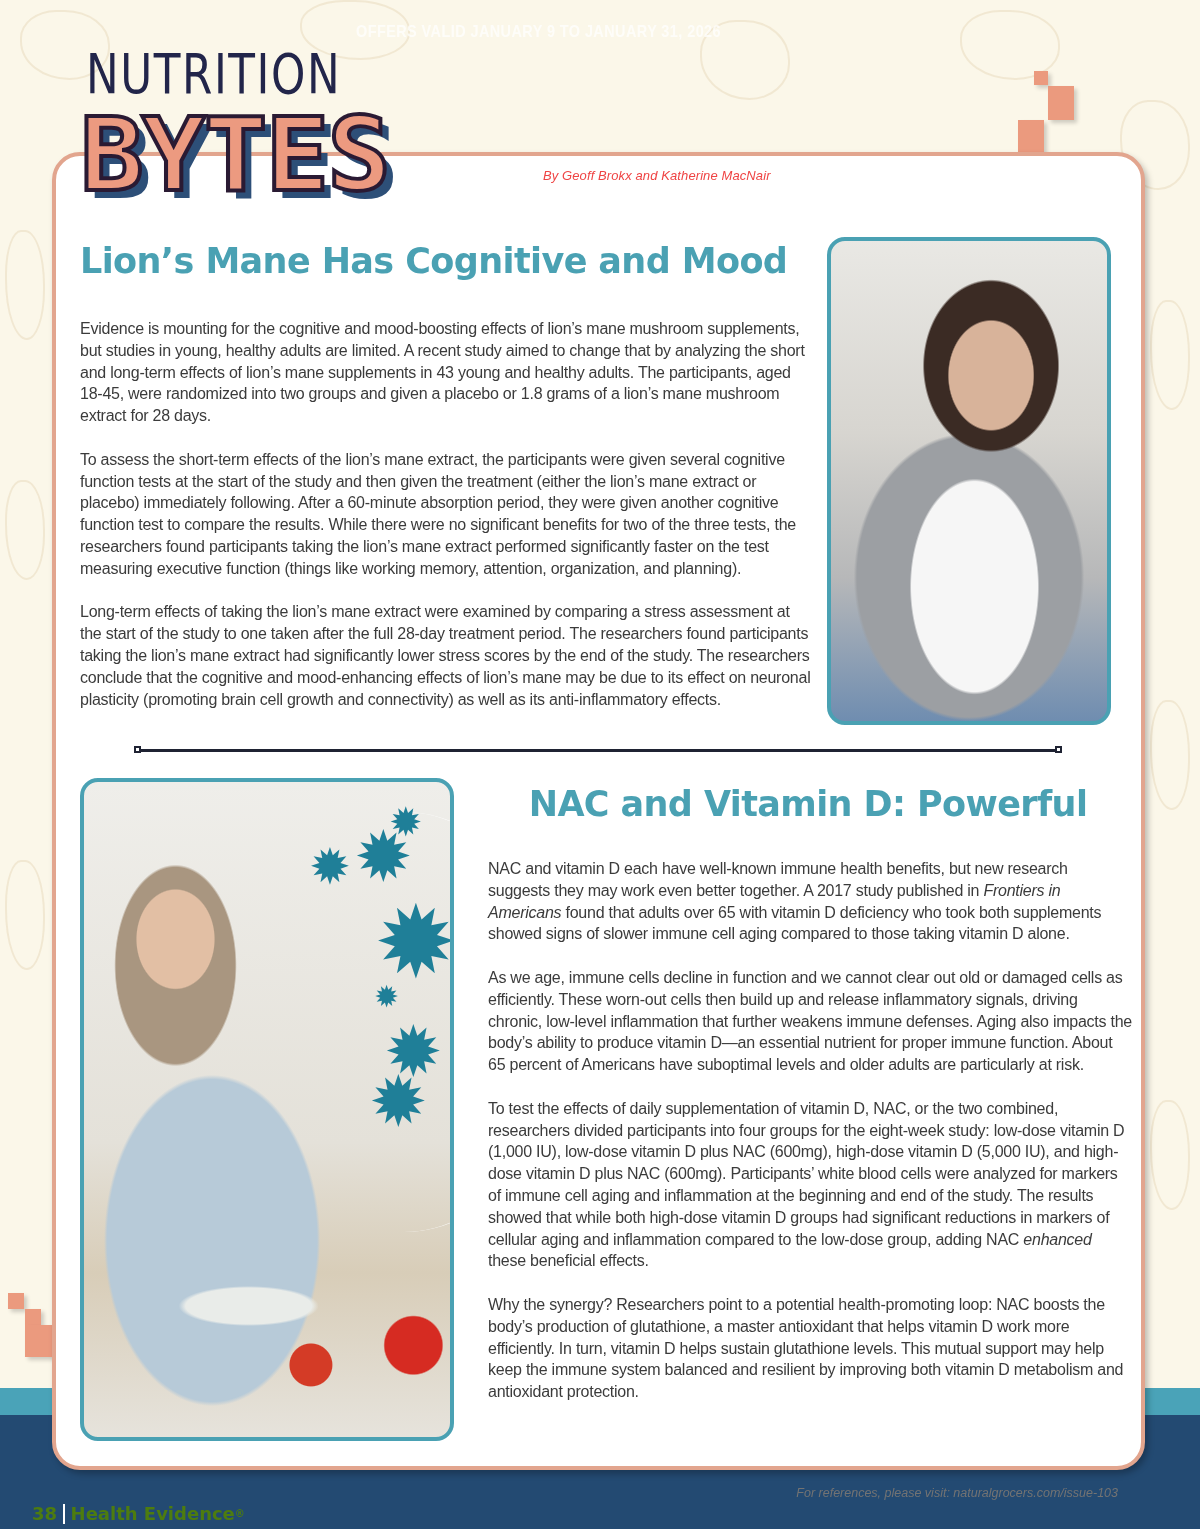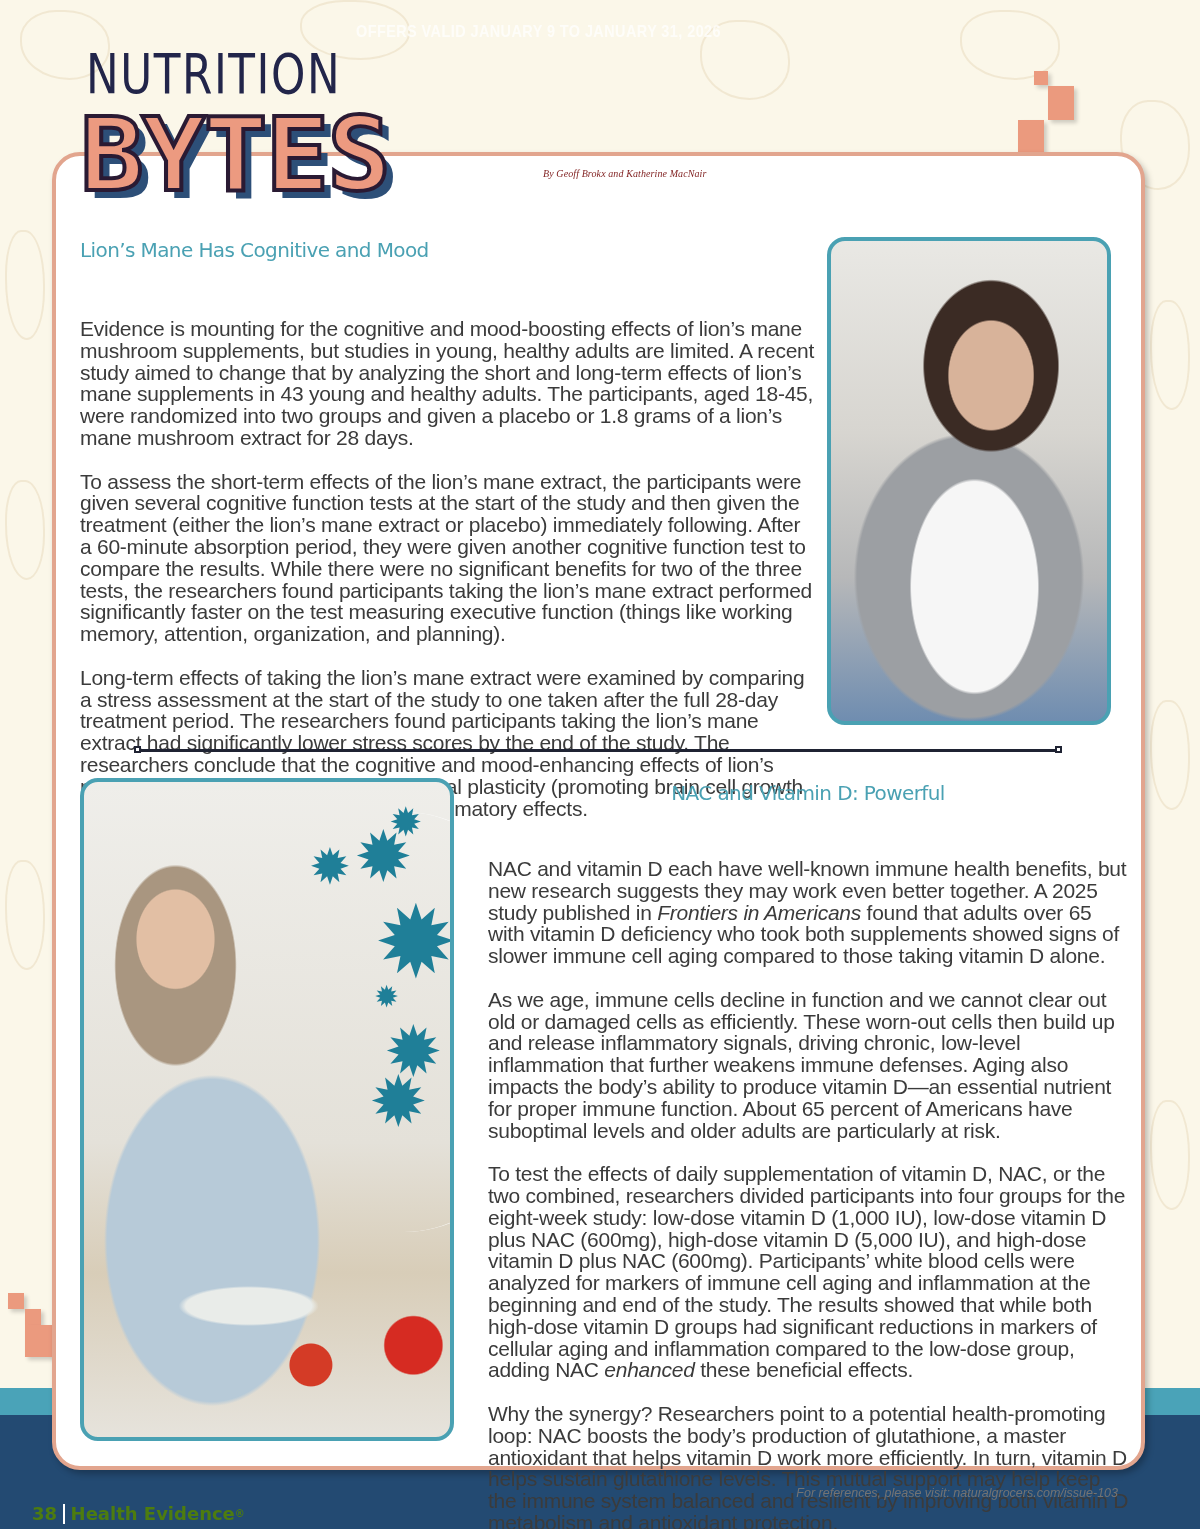--- a/index.html
+++ b/index.html
@@ -47,35 +47,35 @@
 
   .card {
     position: absolute; left: 52px; top: 152px; width: 1093px; height: 1318px;
     background: #ffffff; border: 4px solid #e2a58e; border-radius: 28px;
     box-shadow: 3px 4px 6px rgba(0,0,0,.25);
     z-index: 2;
   }
 
   .byline {
     position: absolute; left: 543px; top: 168px; z-index: 6;
-    font-family: Liberation Serif, serif; font-style: italic; font-size: 10px;
-    color: #7f1d1d; letter-spacing: .1px;
+    font-family: Liberation Sans, sans-serif; font-style: italic; font-size: 13px;
+    color: #ef4444; letter-spacing: .1px;
   }
 
   .headline {
     position: absolute; z-index: 6;
-    font-family: "DejaVu Sans", sans-serif; font-weight: normal; color: #4aa1b3;
-    font-size: 20px; line-height: 36px; letter-spacing: -.6px;
+    font-family: "DejaVu Sans", sans-serif; font-weight: bold; color: #4aa1b3;
+    font-size: 35px; line-height: 36px; letter-spacing: -.6px; margin-top: 11px;
   }
   .h1 { left: 80px; top: 232px; width: 720px; }
   .h2 { left: 488px; top: 775px; width: 640px; text-align: center; }
 
   .article-text {
     position: absolute; z-index: 6;
-    font-family: "Liberation Sans", sans-serif; font-size: 21px; line-height: 21.8px;
+    font-family: "Liberation Sans", sans-serif; font-size: 16px; line-height: 21.8px;
     color: #3b3b3b; letter-spacing: -.25px;
   }
   .article-text p { margin-bottom: 21.8px; }
   .a1 { left: 80px; top: 318px; width: 735px; }
   .a2 { left: 488px; top: 858px; width: 645px; }
 
   .photo {
     position: absolute; z-index: 6; border: 4px solid #4aa1b3; border-radius: 18px; overflow: hidden;
   }
   .photo-woman {
@@ -180,21 +180,21 @@
   <span class="virus" style="left:290px;top:110px;font-size:100px;">✹</span>
   <span class="virus" style="left:290px;top:200px;font-size:30px;">✹</span>
   <span class="virus" style="left:300px;top:235px;font-size:70px;">✹</span>
   <span class="virus" style="left:285px;top:285px;font-size:70px;">✹</span>
 </div>
 
 <h2 class="headline h2">
   <span>NAC and Vitamin D: Powerful</span><br>
 </h2>
 <div class="article-text a2">
-  <p><span>NAC and vitamin D each have well-known immune health benefits, but new research suggests they may work even better together. A 2025 study published in </span><em>Frontiers in Americans</em><span> found that adults over 65 with vitamin D deficiency who took both supplements showed signs of slower immune cell aging compared to those taking vitamin D alone.</span></p>
+  <p><span>NAC and vitamin D each have well-known immune health benefits, but new research suggests they may work even better together. A 2017 study published in </span><em>Frontiers in Americans</em><span> found that adults over 65 with vitamin D deficiency who took both supplements showed signs of slower immune cell aging compared to those taking vitamin D alone.</span></p>
   <p>As we age, immune cells decline in function and we cannot clear out old or damaged cells as efficiently. These worn-out cells then build up and release inflammatory signals, driving chronic, low-level inflammation that further weakens immune defenses. Aging also impacts the body’s ability to produce vitamin D—an essential nutrient for proper immune function. About 65 percent of Americans have suboptimal levels and older adults are particularly at risk.</p>
   <p><span>To test the effects of daily supplementation of vitamin D, NAC, or the two combined, researchers divided participants into four groups for the eight-week study: low-dose vitamin D (1,000 IU), low-dose vitamin D plus NAC (600mg), high-dose vitamin D (5,000 IU), and high-dose vitamin D plus NAC (600mg). Participants’ white blood cells were analyzed for markers of immune cell aging and inflammation at the beginning and end of the study. The results showed that while both high-dose vitamin D groups had significant reductions in markers of cellular aging and inflammation compared to the low-dose group, adding NAC </span><em>enhanced</em><span> these beneficial effects.</span></p>
   <p>Why the synergy? Researchers point to a potential health-promoting loop: NAC boosts the body’s production of glutathione, a master antioxidant that helps vitamin D work more efficiently. In turn, vitamin D helps sustain glutathione levels. This mutual support may help keep the immune system balanced and resilient by improving both vitamin D metabolism and antioxidant protection.</p>
 </div>
 
 <div class="footer-refs">For references, please visit: naturalgrocers.com/issue-103</div>
 <div class="footer-page">
   <span>38</span>
   <span class="footer-sep"></span>
   <span>Health Evidence</span>

